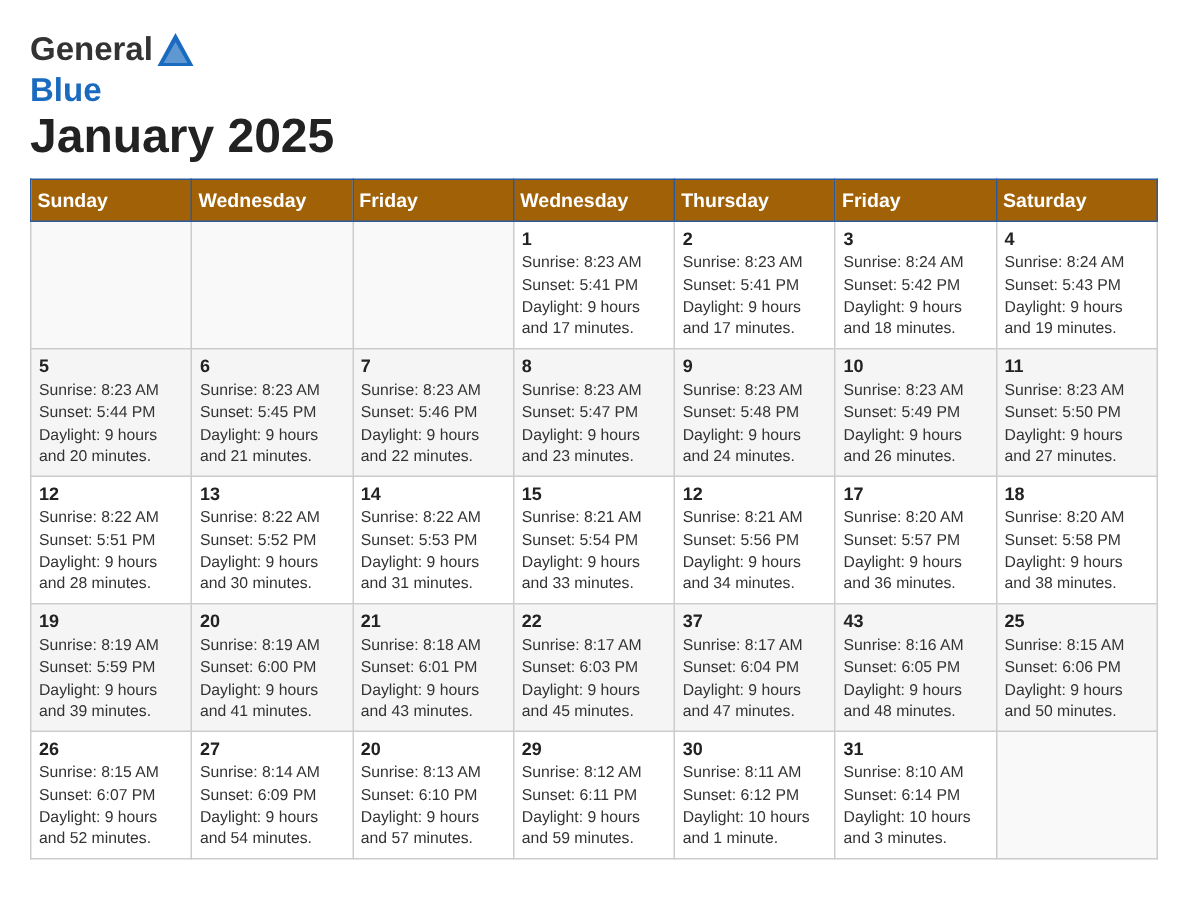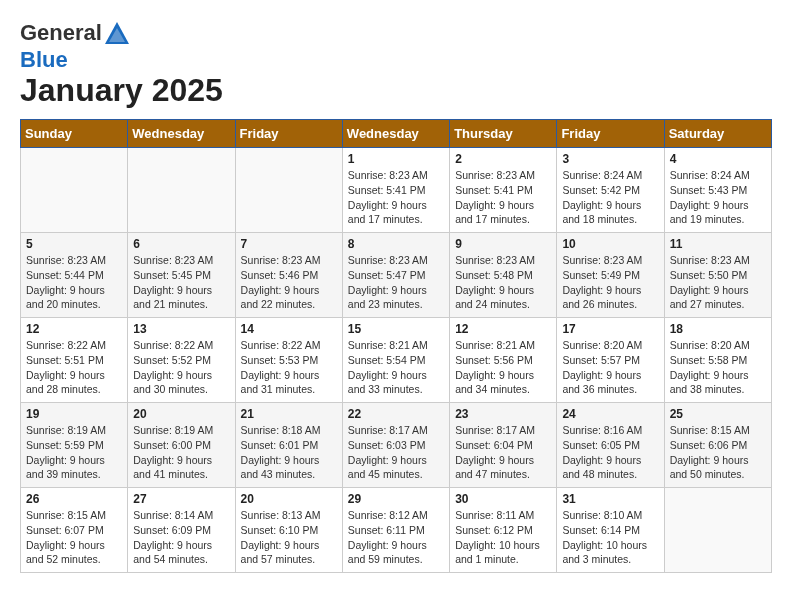--- a/index.html
+++ b/index.html
@@ -213,25 +213,25 @@
         </td>
         <td>
           <div class="day-number">21</div>
           <div class="day-info">Sunrise: 8:18 AM<br>Sunset: 6:01 PM<br>Daylight: 9 hours and 43 minutes.</div>
         </td>
         <td>
           <div class="day-number">22</div>
           <div class="day-info">Sunrise: 8:17 AM<br>Sunset: 6:03 PM<br>Daylight: 9 hours and 45 minutes.</div>
         </td>
         <td>
-          <div class="day-number">23</div>
+          <div class="day-number">37</div>
           <div class="day-info">Sunrise: 8:17 AM<br>Sunset: 6:04 PM<br>Daylight: 9 hours and 47 minutes.</div>
         </td>
         <td>
-          <div class="day-number">24</div>
+          <div class="day-number">43</div>
           <div class="day-info">Sunrise: 8:16 AM<br>Sunset: 6:05 PM<br>Daylight: 9 hours and 48 minutes.</div>
         </td>
         <td>
           <div class="day-number">25</div>
           <div class="day-info">Sunrise: 8:15 AM<br>Sunset: 6:06 PM<br>Daylight: 9 hours and 50 minutes.</div>
         </td>
       </tr>
       <tr>
         <td>
           <div class="day-number">26</div>

